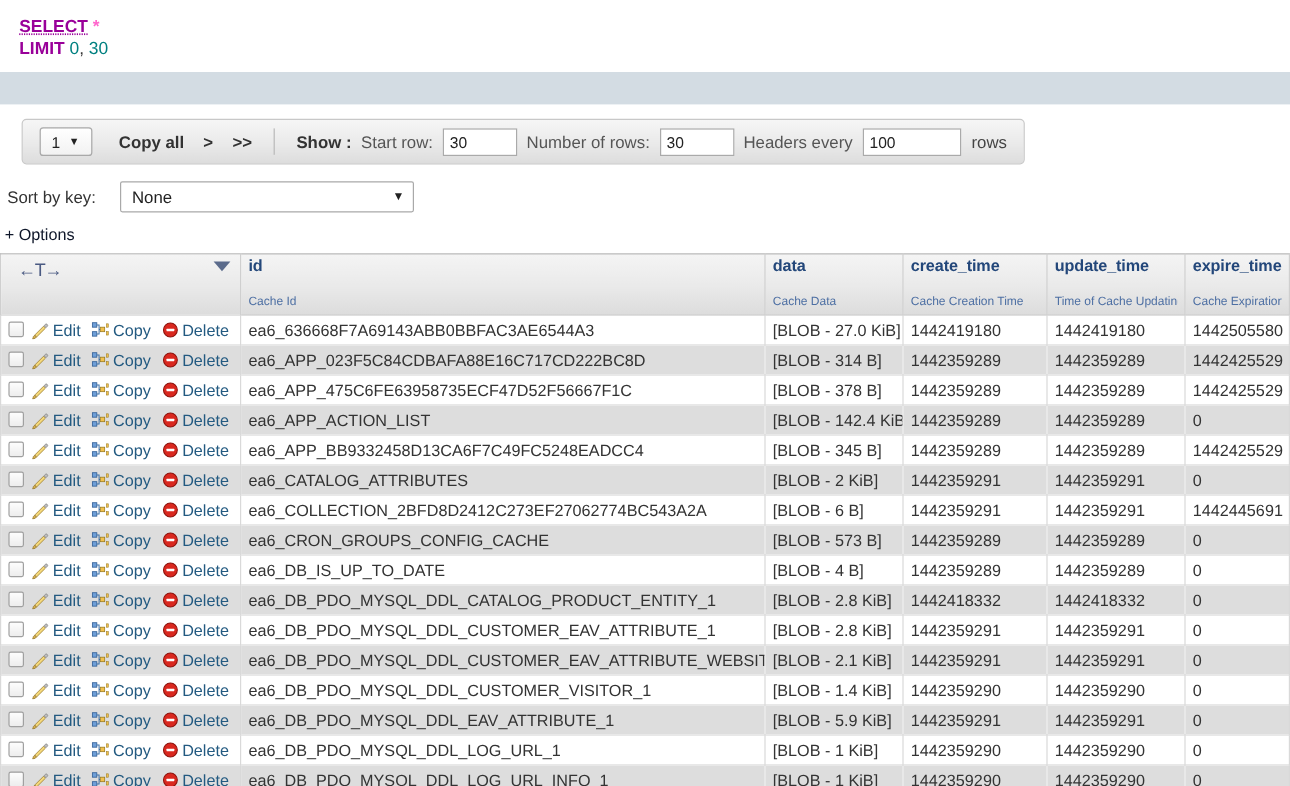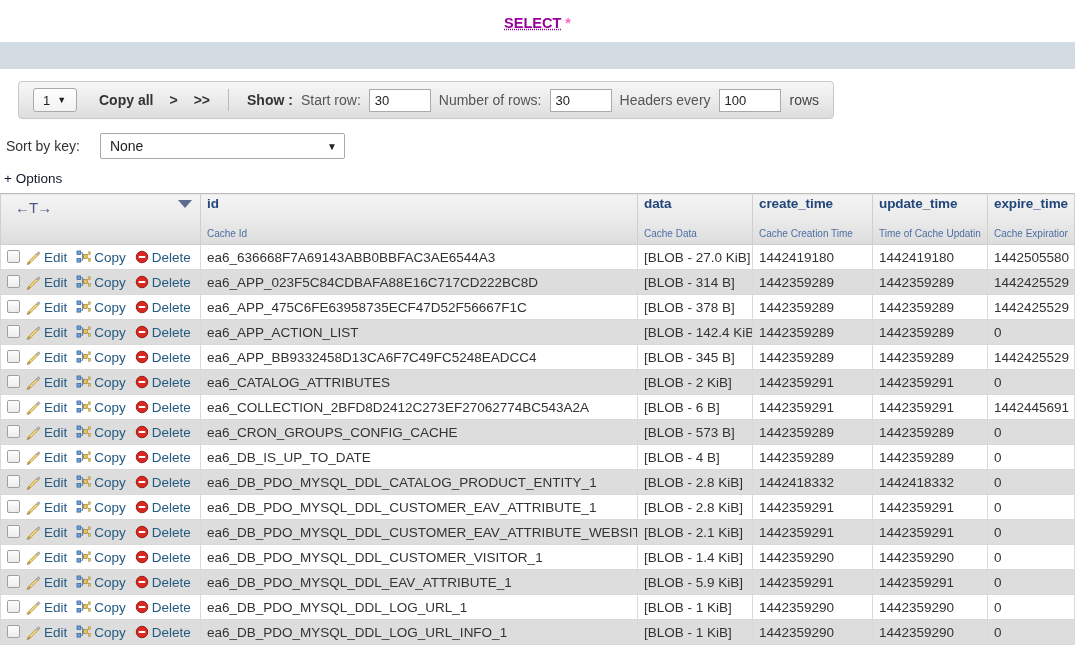--- a/index.html
+++ b/index.html
@@ -9,21 +9,20 @@
     background: #ffffff;
     font-family: "Liberation Sans", sans-serif;
     overflow: hidden;
   }
 
   
   .sql-box {
     width: 1075px;
     background: #ffffff;
     padding: 14px 16px 10px 16px;
-    text-align: center;
   }
   .sql-line {
     font-family: "Liberation Sans", sans-serif;
     font-size: 14.5px;
     line-height: 18px;
     white-space: pre;
     font-weight: bold;
   }
   .kw        { color: #990099; font-weight: bold; }
   .kw-u      { color: #990099; font-weight: bold; text-decoration: underline; text-decoration-style: dotted; }
@@ -86,21 +85,21 @@
     border: 1px solid #aaaaaa;
     background: #ffffff;
     font-size: 13px;
     color: #222;
     padding: 1px 5px;
     margin-left: 8px;
     font-family: "Liberation Sans", sans-serif;
   }
   .w-startrow { width: 62px; }
   .w-numrows  { width: 62px; }
-  .w-headers  { width: 62px; }
+  .w-headers  { width: 82px; }
   .tail-lbl { font-size: 14px; color: #444; margin-left: 9px; }
 
   
   .sortrow {
     padding: 14px 0 0 6px;
     display: flex;
     align-items: center;
   }
   .sortlbl { font-size: 14px; color: #333; }
   .sortsel {
@@ -219,20 +218,21 @@
     color: #235a81;
     cursor: pointer;
   }
   svg.ic { display: block; }
 </style>
 </head>
 <body>
 
 <div class="sql-box">
   <div class="sql-line"><span class="kw-u">SELECT</span> <span class="star">*</span></div>
+  <div class="sql-line"><span class="kw">LIMIT</span> <span class="num">0</span><span class="comma">,</span> <span class="num">30</span></div>
 </div>
 <div class="sql-band"></div>
 
 <div class="nav-wrap">
   <div class="nav-bar">
     <div class="pagesel">
       <span>1</span>
       <span class="caret">▼</span>
     </div>
     <span class="showall">Copy all</span>

